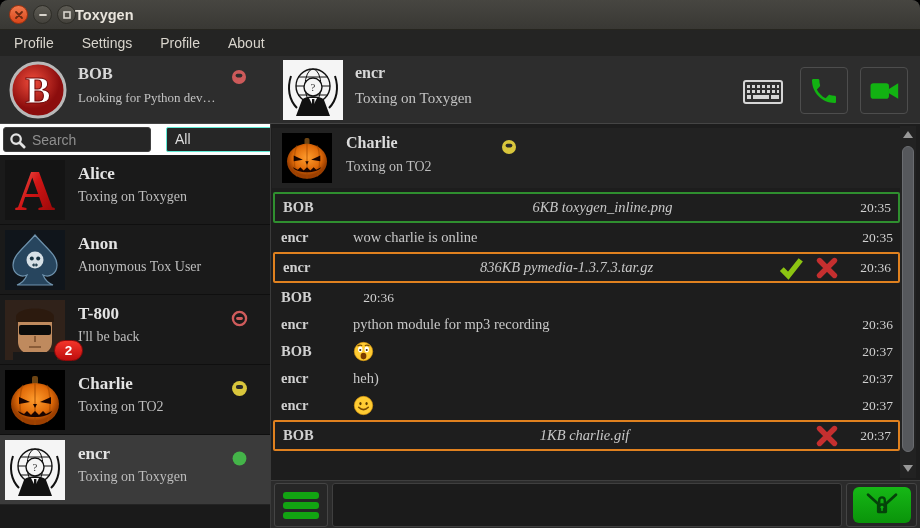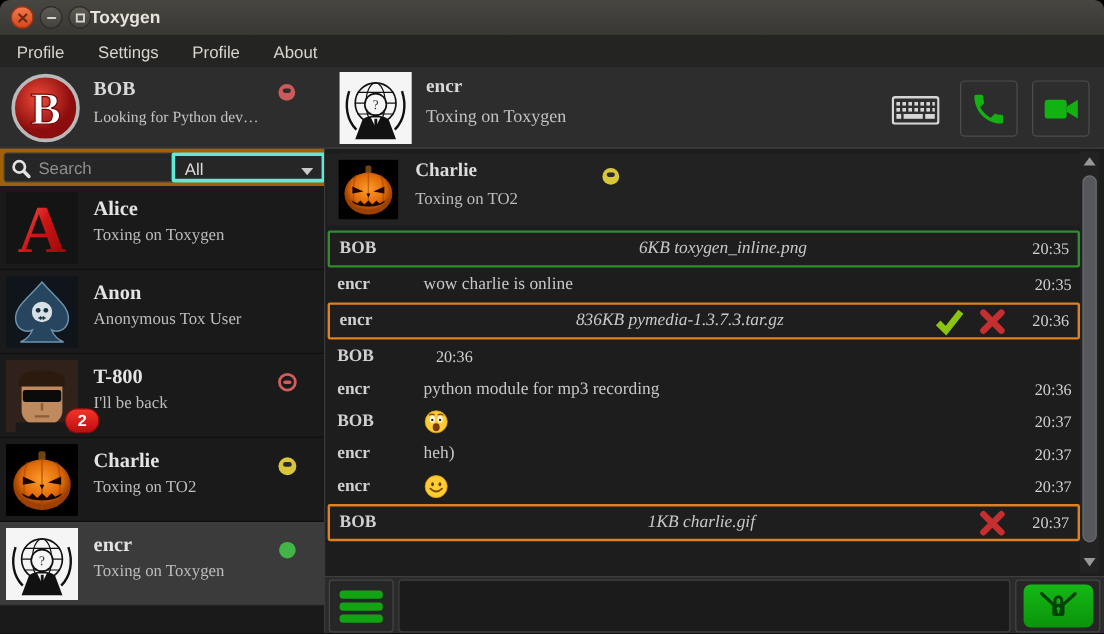--- a/index.html
+++ b/index.html
@@ -34,29 +34,29 @@
   .self-status-icon{position:absolute;left:231px;top:13px;width:16px;height:16px;}
   .peer-avatar{position:absolute;left:283px;top:4px;width:60px;height:60px;background:#f5f5f5;}
   .peer-name{position:absolute;left:355px;top:8px;font-size:16px;font-weight:bold;color:#d8d8d8;}
   .peer-status-msg{position:absolute;left:355px;top:34px;font-size:15px;color:#c3c3c3;}
   .kbd-icon{position:absolute;left:743px;top:24px;width:40px;height:24px;cursor:pointer;}
   .call-btn{position:absolute;top:11px;width:48px;height:47px;border:1px solid #4d4d4d;border-radius:4px;
     display:flex;align-items:center;justify-content:center;cursor:pointer;background:#2d2d2d;}
   .call-btn.audio{left:800px;} .call-btn.video{left:860px;}
 
   
-  .searchrow{position:absolute;left:0;top:124px;width:270px;height:31px;background:#a16207;}
+  .searchrow{position:absolute;left:0;top:124px;width:270px;height:31px;background:#ffffff;}
   .search-box{position:absolute;left:3px;top:3px;width:148px;height:25px;background:#262626;
     border:1px solid #414141;border-radius:3px;}
   .search-box svg{position:absolute;left:5px;top:4px;}
   .search-box input{position:absolute;left:26px;top:1px;width:116px;height:21px;border:0;outline:0;
     background:transparent;color:#d8d8d8;font-size:14px;font-family:"Liberation Sans",sans-serif;}
   .search-box input::placeholder{color:#8f8f8f;}
-  .filter-box{position:absolute;left:143px;top:3px;width:128px;height:25px;background:#262626;
-    border:3px solid #5eead4;border-radius:2px;cursor:pointer;}
+  .filter-box{position:absolute;left:166px;top:3px;width:128px;height:25px;background:#262626;
+    border:1px solid #5eead4;border-radius:2px;cursor:pointer;}
   .filter-value{position:absolute;left:8px;top:3px;font-size:14px;color:#dcdcdc;}
   .filter-arrow{position:absolute;right:7px;top:10px;width:0;height:0;
     border-left:5px solid transparent;border-right:5px solid transparent;border-top:6px solid #c9c9c9;}
 
   
   .contacts{position:absolute;left:0;top:155px;width:270px;height:373px;background:#1a1a1a;}
   .contact{position:relative;width:270px;height:70px;border-bottom:1px solid rgba(0,0,0,0.4);cursor:pointer;}
   .contact.selected{background:#3b3b3b;}
   .c-avatar{position:absolute;left:5px;top:5px;width:60px;height:60px;}
   .c-avatar svg{display:block;width:100%;height:100%;}

